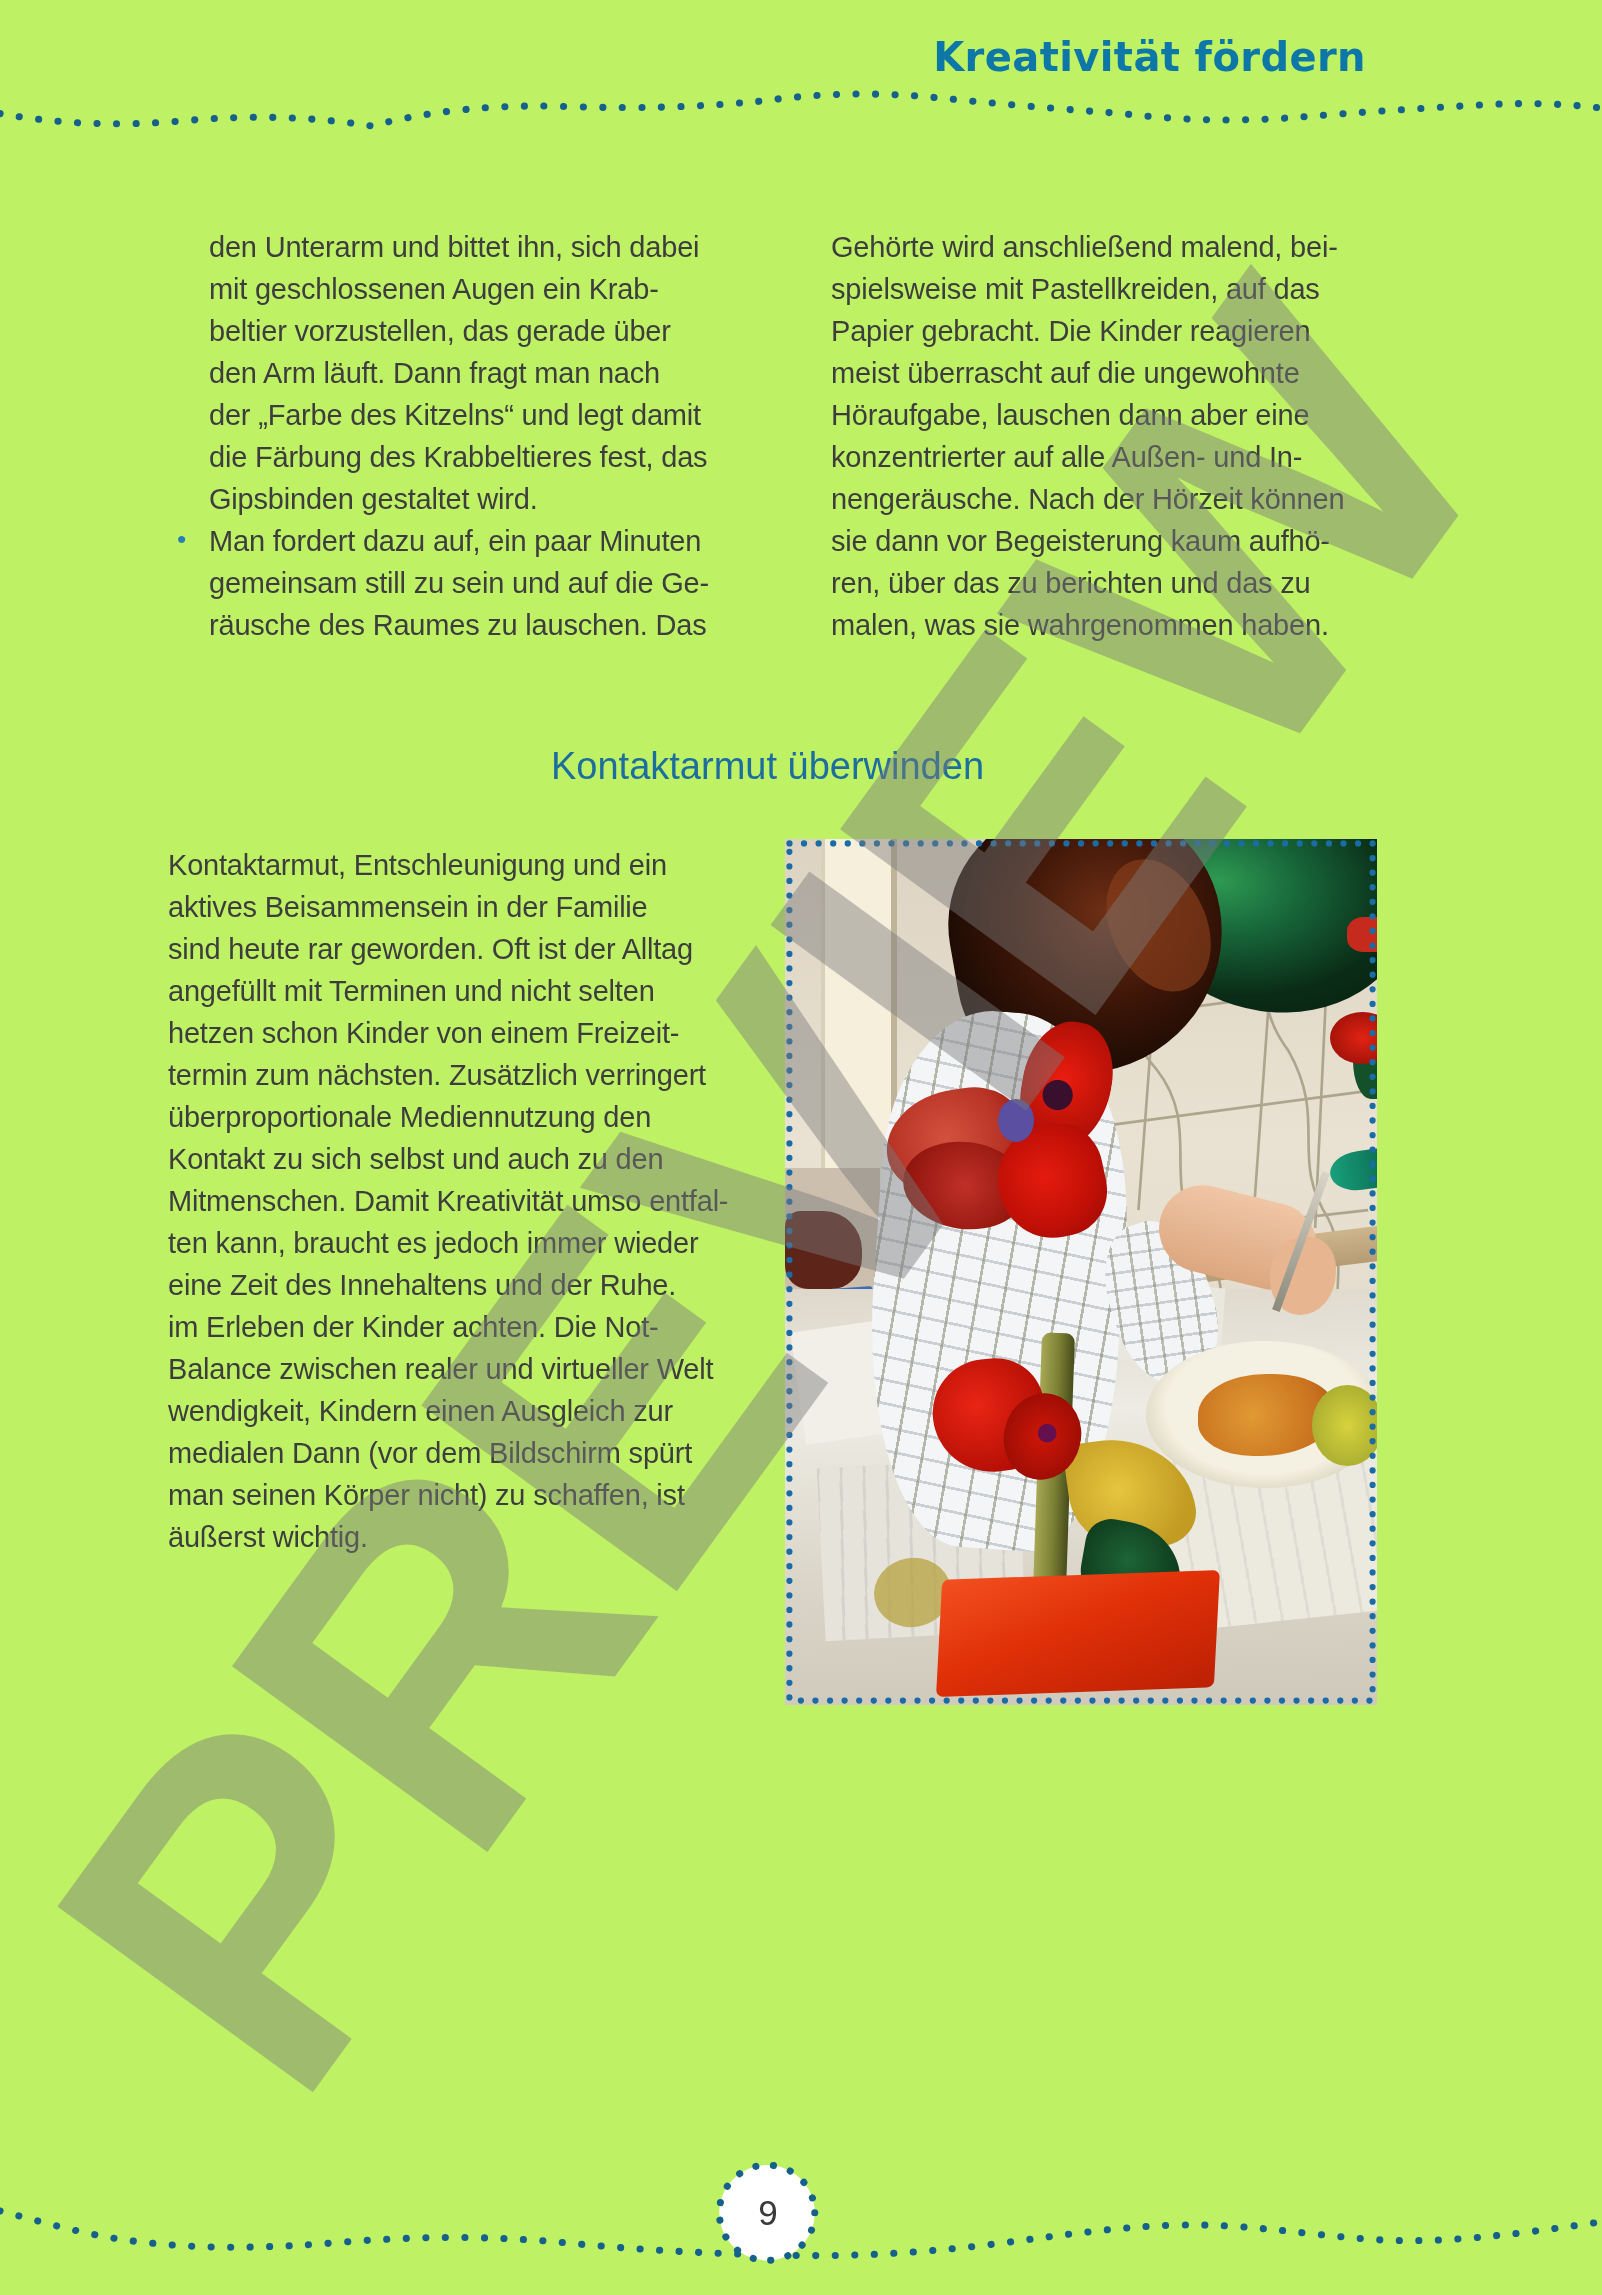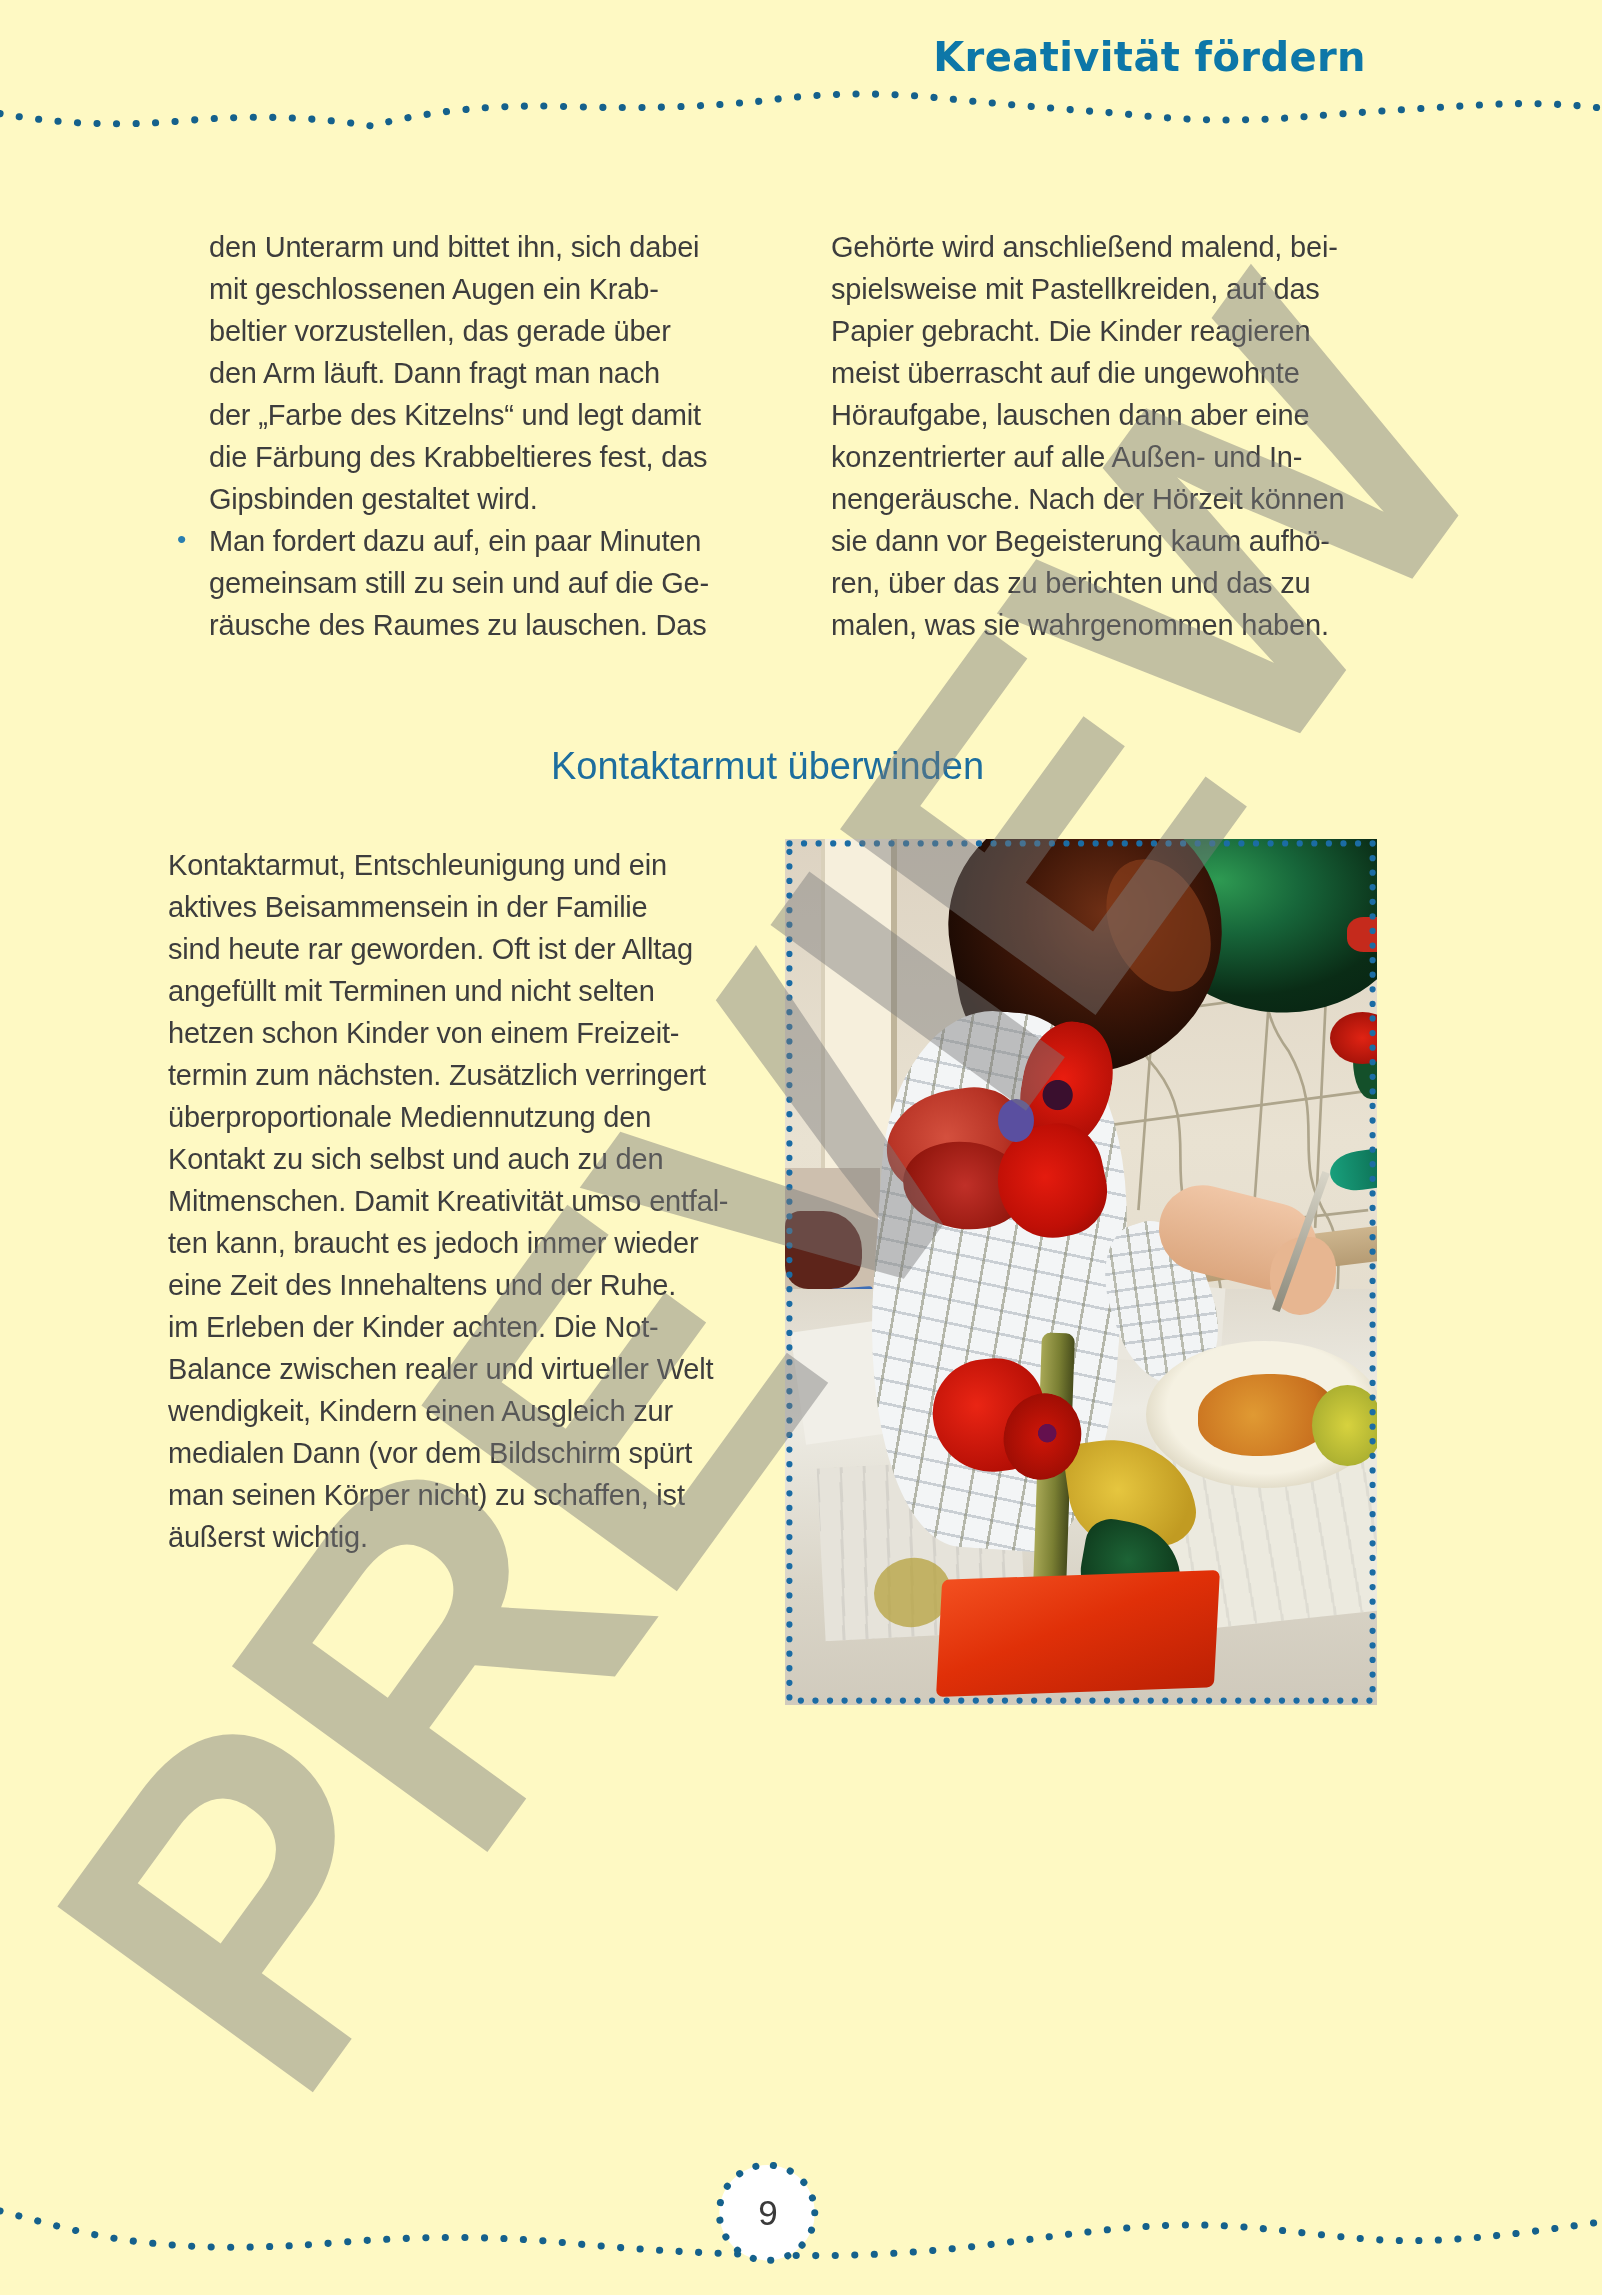--- a/index.html
+++ b/index.html
@@ -1,17 +1,17 @@
 <!DOCTYPE html>
 <html style="font-size:14px"><head>
 <meta charset="utf-8">
 <style>
   html,body{margin:0;padding:0;background:#ffffff;}
   .page{
-    position:relative;width:1603px;height:2295px;background:#fef9c3;
+    position:relative;width:1603px;height:2295px;background:#bef264;
     overflow:hidden;font-family:"Liberation Sans",sans-serif;color:#3d3d3d;
   }
   svg.decor{position:absolute;left:0;}
   
   .header-title{
     position:absolute;top:34px;right:237px;
     font-size:40px;font-weight:bold;letter-spacing:0.4px;
     color:#0d77a8;font-family:"DejaVu Sans",sans-serif;
   }
   

